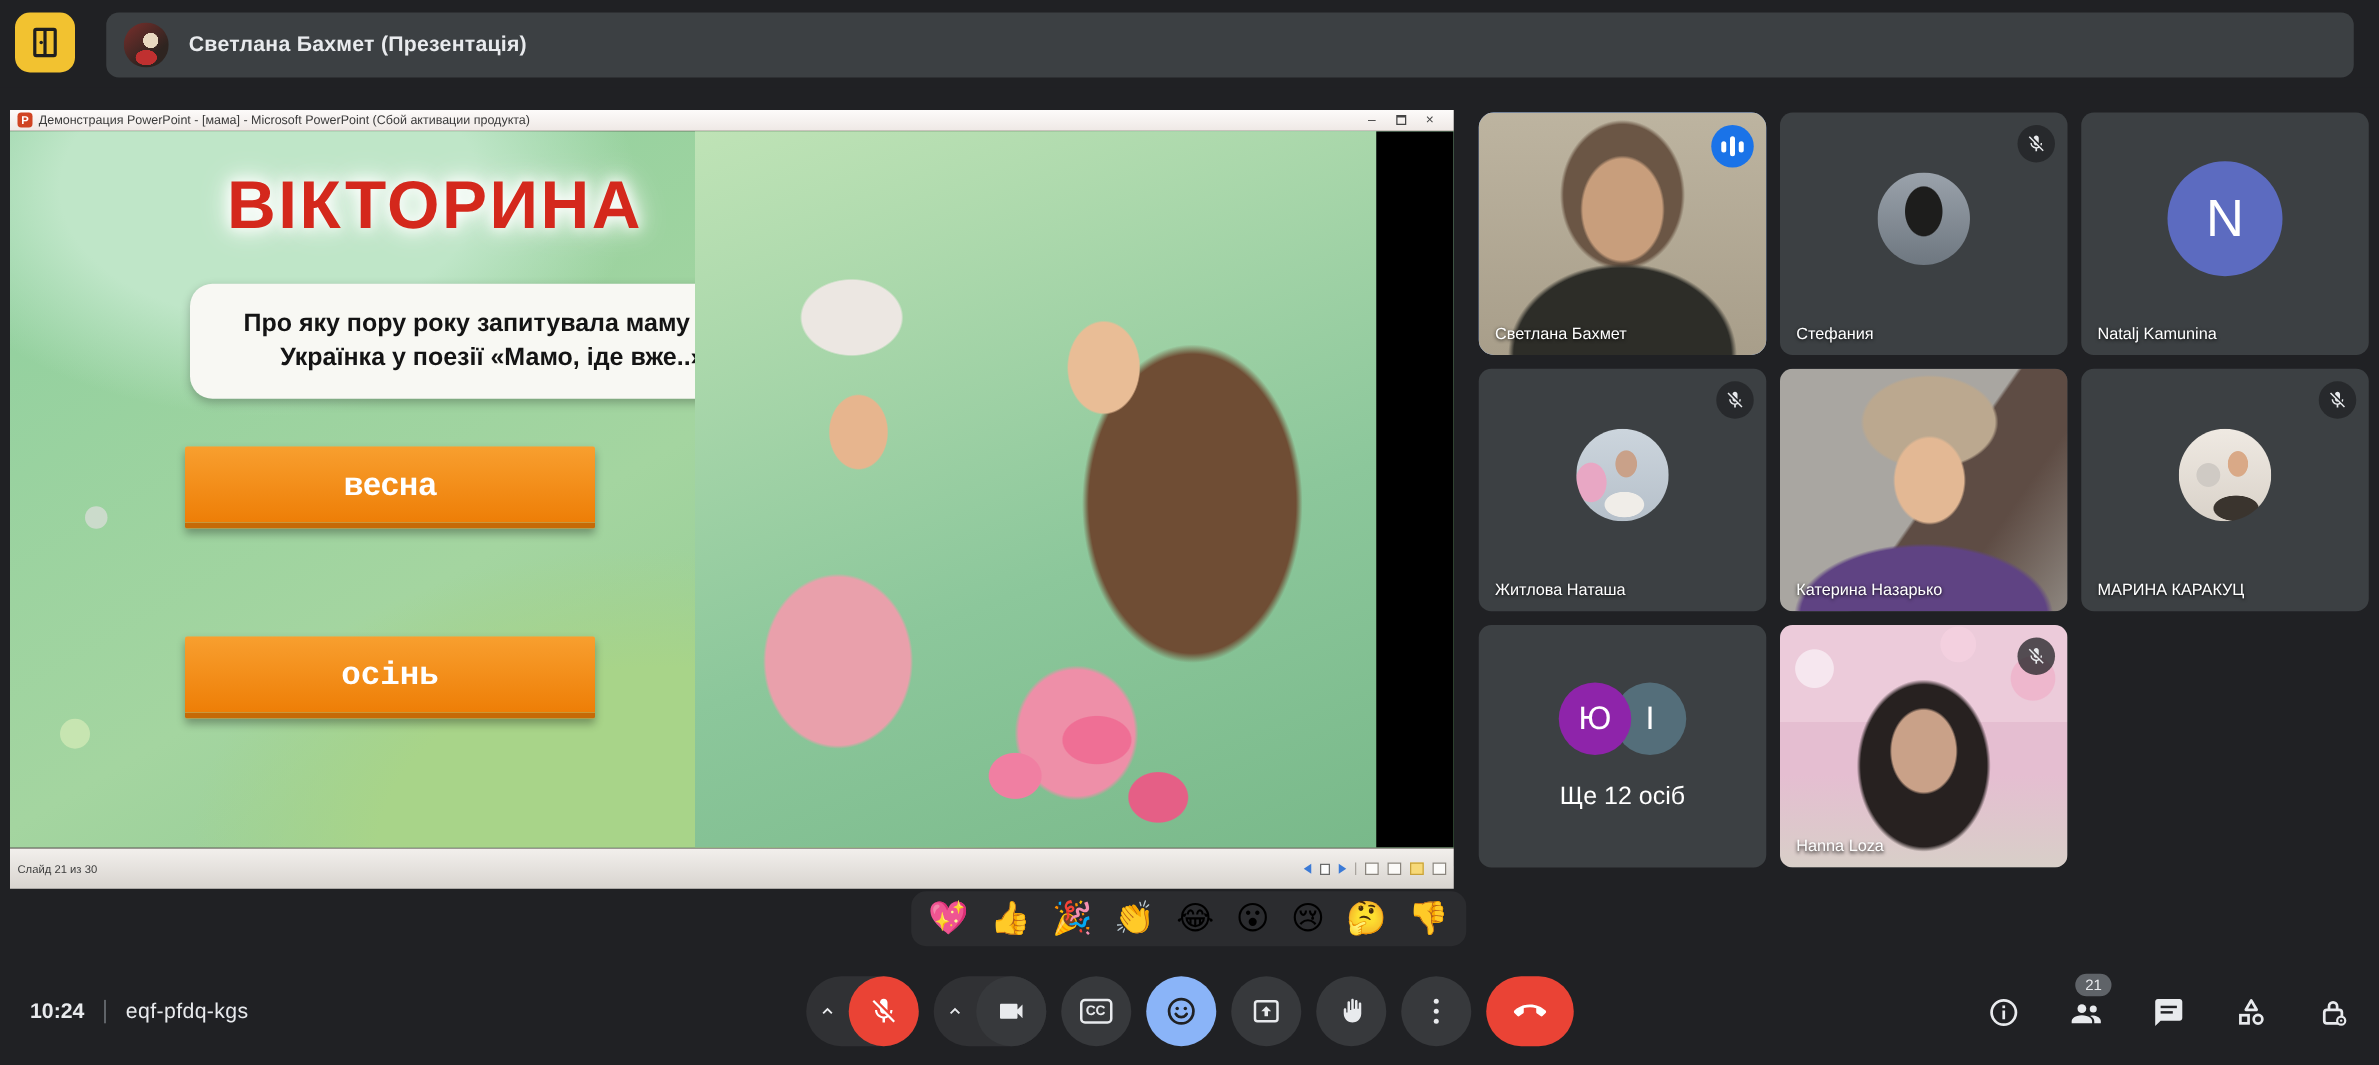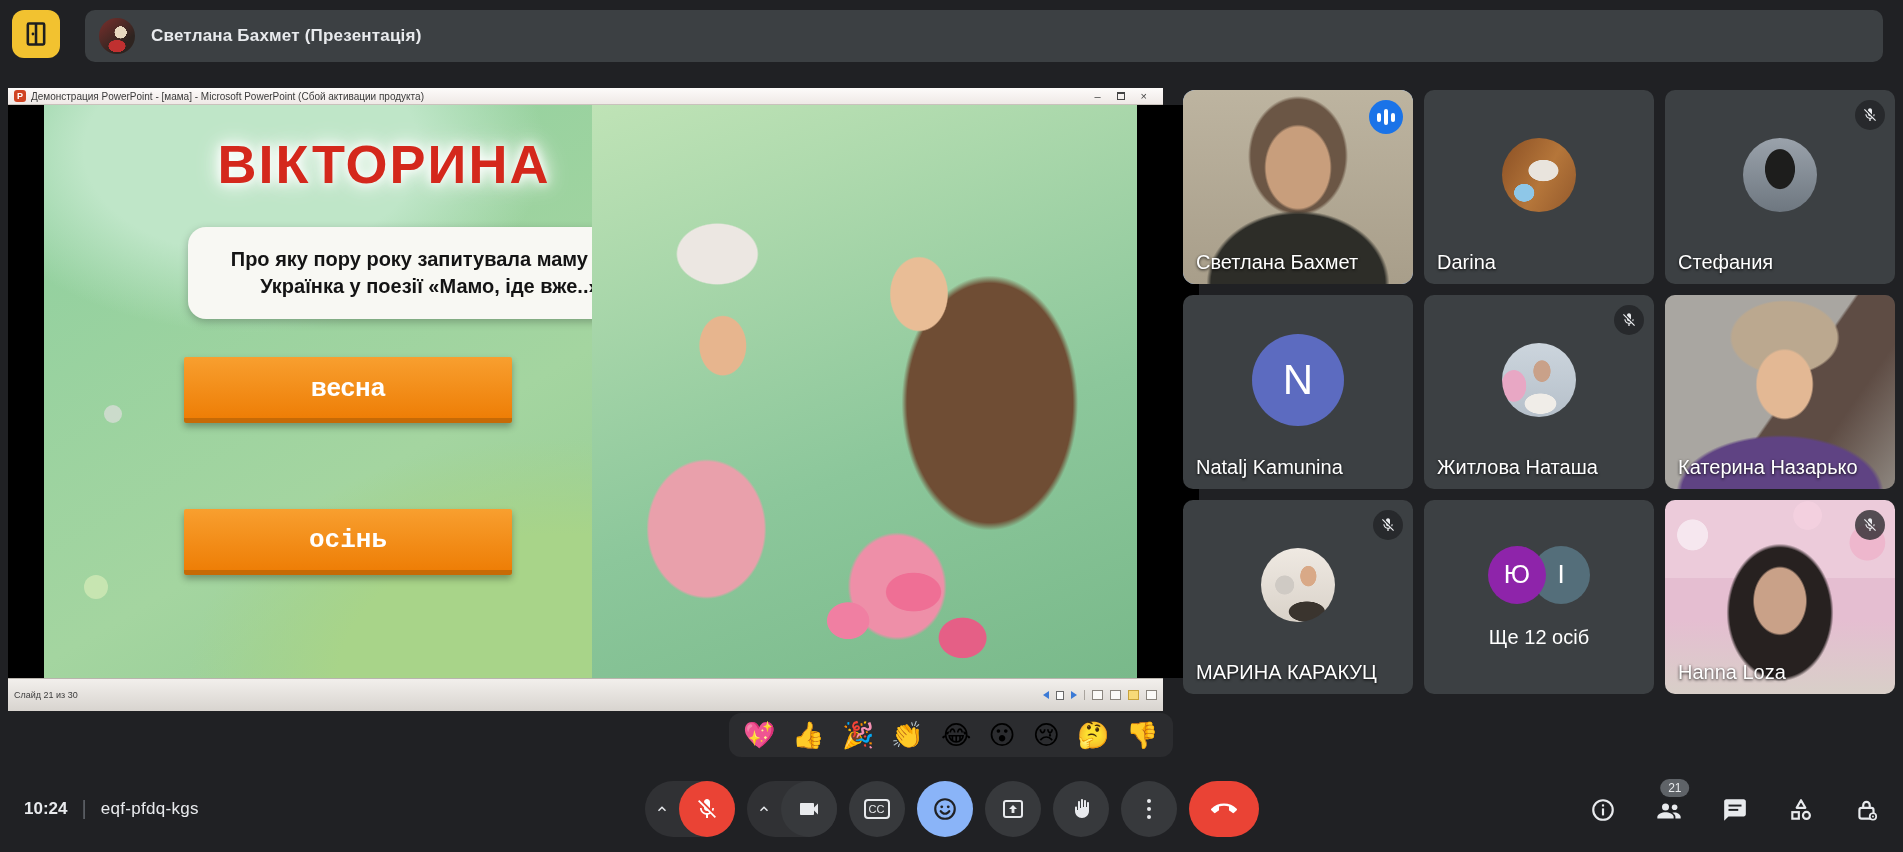--- a/index.html
+++ b/index.html
@@ -27,21 +27,21 @@
              font-weight:bold; display:flex; align-items:center; justify-content:center; }
   .ppt-title-text { font-size:10px; color:#3a3a3a; white-space:nowrap; }
   .ppt-win-controls { margin-left:auto; display:flex; gap:16px; align-items:center; padding-right:10px; }
   .wbtn { font-size:11px; color:#444; line-height:1; cursor:default; }
   .restore-box { width:8px; height:8px; border:1px solid #444; border-top-width:2px; }
 
   .slide { position:relative; width:100%; height:573px; overflow:hidden;
            background: radial-gradient(420px 260px at 18% 8%, #bfe6c8 0 40%, transparent 70%),
                        radial-gradient(300px 300px at 88% 12%, #9fd8b4 0 40%, transparent 72%),
                        radial-gradient(500px 320px at 45% 100%, #a8d489 0 45%, transparent 75%),
-                       linear-gradient(150deg,#8ecf9f 0%, #a4d5a0 45%, #7fbf83 100%); margin-left: 36px; }
+                       linear-gradient(150deg,#8ecf9f 0%, #a4d5a0 45%, #7fbf83 100%); }
   .slide-dot { position:absolute; border-radius:50%; opacity:.55; }
   .black-strip { position:absolute; right:0; top:0; width:62px; height:100%; background:#000; }
 
   .slide-title { position:absolute; left:160px; top:28px; width:360px; text-align:center;
                  font-size:54px; font-weight:bold; color:#d4281c; letter-spacing:2px;
                  text-shadow:0 0 10px #fff,0 0 18px #fff,0 0 26px rgba(255,255,255,.9); }
   .question-box { position:absolute; left:144px; top:122px; width:496px; min-height:92px;
                   background:#f8f8f3; border-radius:18px; box-shadow:0 3px 8px rgba(0,0,0,.25);
                   padding:10px 18px; display:flex; align-items:center; justify-content:center; }
   .question-text { font-size:20px; font-weight:bold; color:#141414; text-align:center; line-height:1.35; }
@@ -73,21 +73,21 @@
   .tri.left { border-right:6px solid #3b7ad6; } .tri.right { border-left:6px solid #3b7ad6; }
   .sb-page { width:8px; height:9px; border:1px solid #6a6a6a; background:#fdfdfd; }
   .viewbtn { width:11px; height:10px; border:1px solid #8a857e; background:#fbfaf8; }
   .viewbtn.active { background:#f7d978; border-color:#c8a23a; }
 
   
   .grid { position:absolute; left:1183px; top:90px; width:712px; height:604px;
           display:grid; grid-template-columns:repeat(3,1fr); grid-template-rows:repeat(3,1fr); gap:11px; }
   .tile { position:relative; background:#3c4043; border-radius:10px; overflow:hidden; cursor:pointer; }
   .tile.speaking { outline:3px solid #8ab4f8; outline-offset:-3px; border-radius:12px; }
-  .tile-name { position:absolute; left:13px; bottom:10px; color:#fff; font-size:20px;
+  .tile-name { position:absolute; left:13px; bottom:10px; color:#fff; font-size:13px;
                text-shadow:0 1px 3px rgba(0,0,0,.9); z-index:3; }
   .avatar { position:absolute; left:50%; top:44%; transform:translate(-50%,-50%);
             width:74px; height:74px; border-radius:50%; z-index:2; }
   .mute-badge { position:absolute; right:10px; top:10px; width:30px; height:30px; border-radius:50%;
                 background:rgba(32,33,36,.75); display:flex; align-items:center; justify-content:center; z-index:4; }
   .audio-badge { position:absolute; right:10px; top:10px; width:34px; height:34px; border-radius:50%;
                  background:#1a73e8; display:flex; align-items:center; justify-content:center; gap:3px; z-index:4; }
   .audio-badge i { display:block; width:4px; background:#fff; border-radius:2px; }
   .video-fill { position:absolute; inset:0; z-index:1; }
   .vid-svetlana { background:
@@ -154,21 +154,21 @@
   .split { display:flex; align-items:center; background:#303134; border-radius:28px; }
   .chev { width:34px; height:56px; display:flex; align-items:center; justify-content:center; cursor:pointer; }
   .chev svg { stroke:#e8eaed; }
   .cbtn { width:56px; height:56px; border-radius:50%; display:flex; align-items:center; justify-content:center;
           cursor:pointer; background:#37393c; }
   .cbtn.red { background:#ea4335; }
   .cbtn.blue { background:#8ab4f8; }
   .endcall { width:70px; height:56px; border-radius:28px; background:#ea4335; display:flex;
              align-items:center; justify-content:center; cursor:pointer; }
   .cc-box { width:26px; height:20px; border:2px solid #e8eaed; border-radius:4px; color:#e8eaed;
-            font-size:11px; font-weight:normal; display:flex; align-items:center; justify-content:center; }
+            font-size:11px; font-weight:bold; display:flex; align-items:center; justify-content:center; }
   .dots { display:flex; flex-direction:column; gap:4px; }
   .dots i { width:4px; height:4px; border-radius:50%; background:#e8eaed; }
 
   .right-icons { position:absolute; right:22px; top:30px; display:flex; align-items:center; gap:38px; }
   .ricon { position:relative; width:28px; height:28px; display:flex; align-items:flex-start; justify-content:center;
            cursor:pointer; }
   .badge { position:absolute; top:-18px; left:50%; transform:translateX(-30%); background:#5f6368;
            color:#e8eaed; font-size:12px; border-radius:10px; padding:2px 8px; }
 </style>
 </head>
@@ -240,24 +240,20 @@
     <div class="tile speaking">
       <div class="video-fill vid-svetlana"></div>
       <div class="audio-badge">
         <i style="height:9px"></i>
           <i style="height:16px"></i>
           <i style="height:9px"></i>
       </div>
       <div class="tile-name">Светлана Бахмет</div>
     </div>
 
-    <div class="tile">
-      <div class="avatar av-darina"></div>
-      <div class="tile-name">Darina</div>
-    </div>
 
     <div class="tile">
       <div class="avatar av-stefania"></div>
       <div class="mute-badge">
         <svg width="16" height="16" viewBox="0 0 24 24" fill="#e8eaed">
             <path d="M19 11c0 1.19-.34 2.3-.9 3.28l-1.23-1.23c.27-.62.43-1.31.43-2.05H19zm-4.02.17c0-.06.02-.11.02-.17V5c0-1.66-1.34-3-3-3S9 3.34 9 5v.18l5.98 5.99zM4.27 3L3 4.27l6.01 6.01V11c0 1.66 1.33 3 2.99 3 .22 0 .44-.03.65-.08l1.66 1.66c-.71.33-1.5.52-2.31.52-2.76 0-5.3-2.1-5.3-5.1H5c0 3.41 2.72 6.23 6 6.72V21h2v-3.28c.91-.13 1.77-.45 2.54-.9L19.73 21 21 19.73 4.27 3z"></path>
           </svg>
       </div>
       <div class="tile-name">Стефания</div>
     </div>

